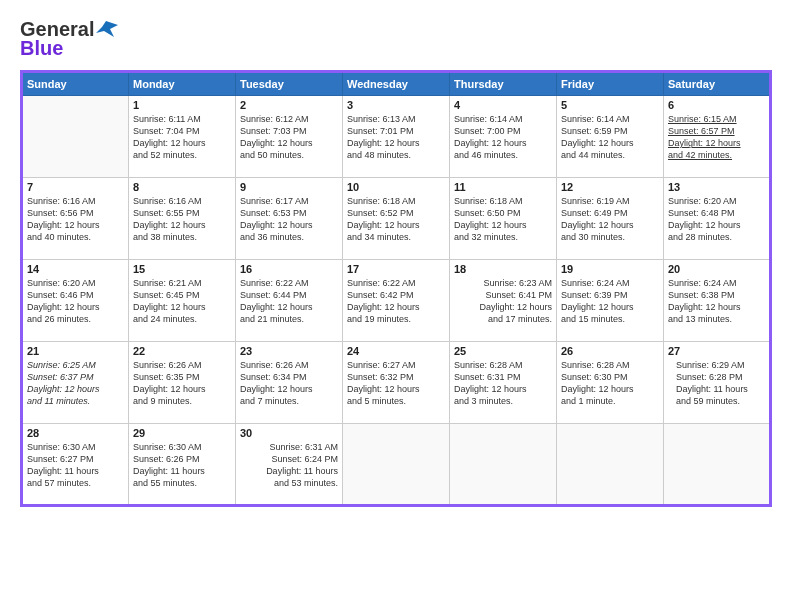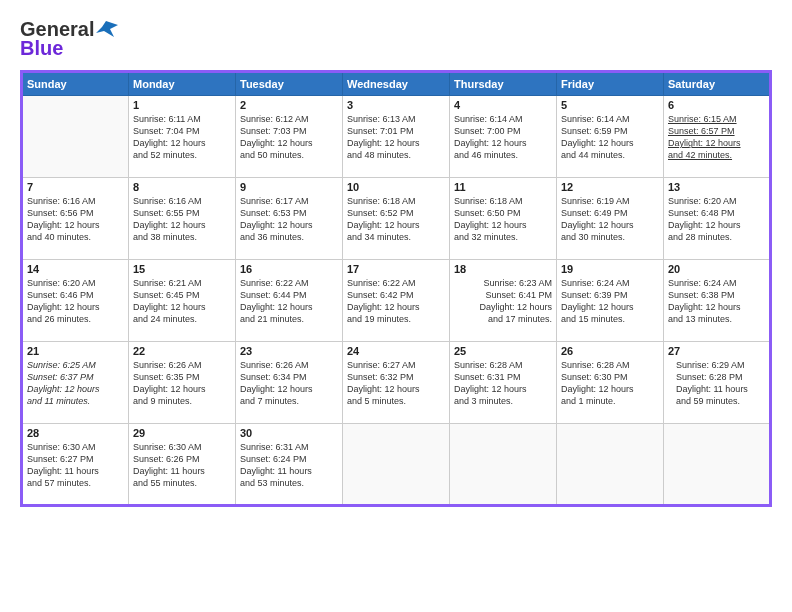--- a/index.html
+++ b/index.html
@@ -320,21 +320,21 @@
           </td>
           <td>
             <span class="day-num">29</span>
             <div class="cell-info" style="white-space: pre-line;">Sunrise: 6:30 AM
 Sunset: 6:26 PM
 Daylight: 11 hours
 and 55 minutes.</div>
           </td>
           <td>
             <span class="day-num">30</span>
-            <div class="cell-info" style="white-space: pre-line;">Sunrise: 6:31 AM
+            <div class="cell-info" style="white-space: pre-line; text-align: right;">Sunrise: 6:31 AM
 Sunset: 6:24 PM
 Daylight: 11 hours
 and 53 minutes.</div>
           </td>
           <td class="empty-cell"></td>
           <td class="empty-cell"></td>
           <td class="empty-cell"></td>
           <td class="empty-cell"></td>
         </tr>
       </tbody>

